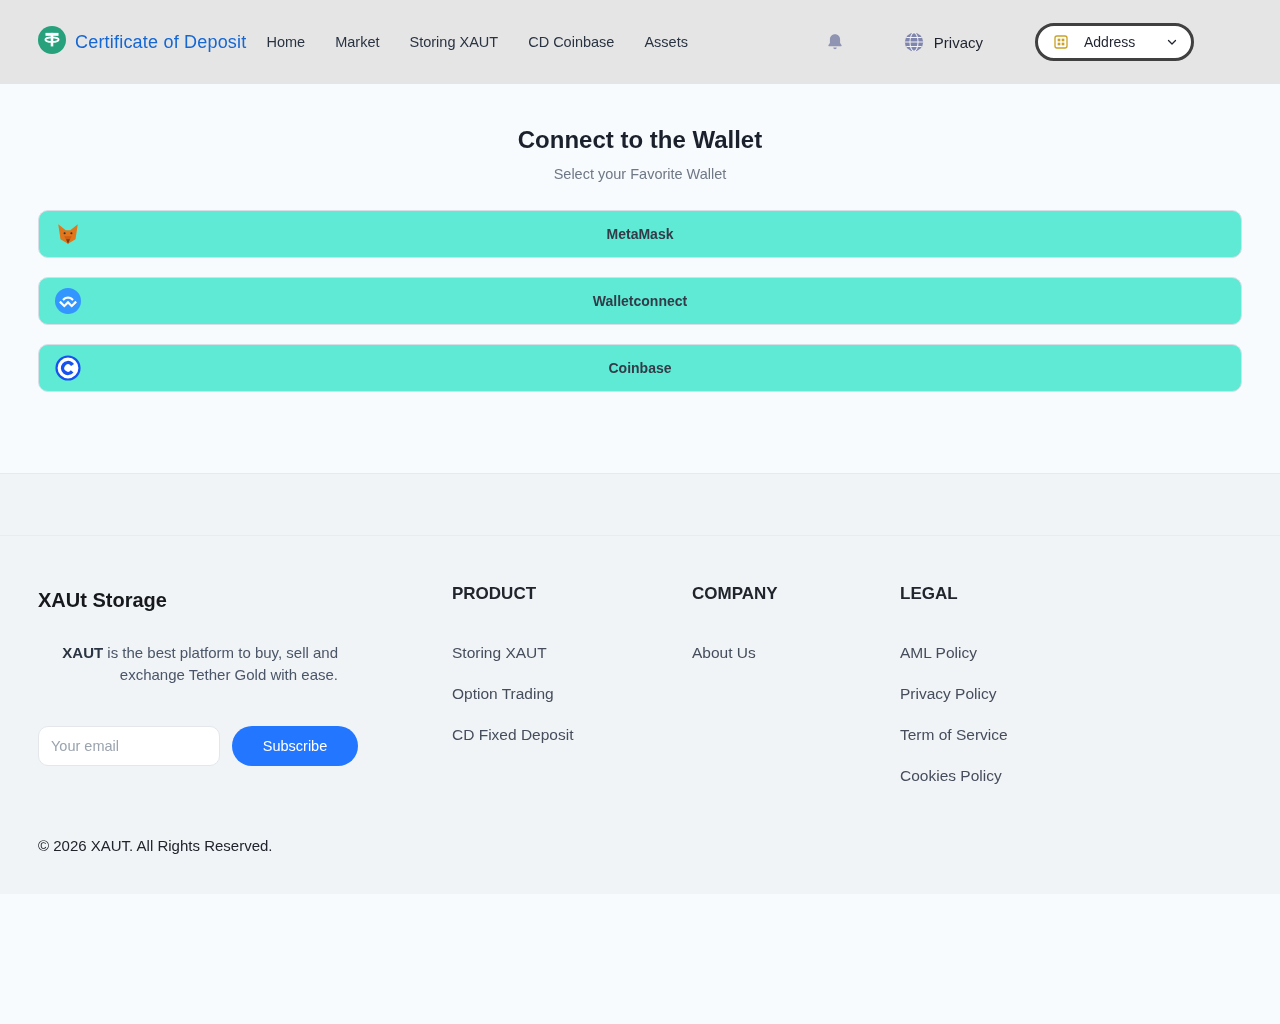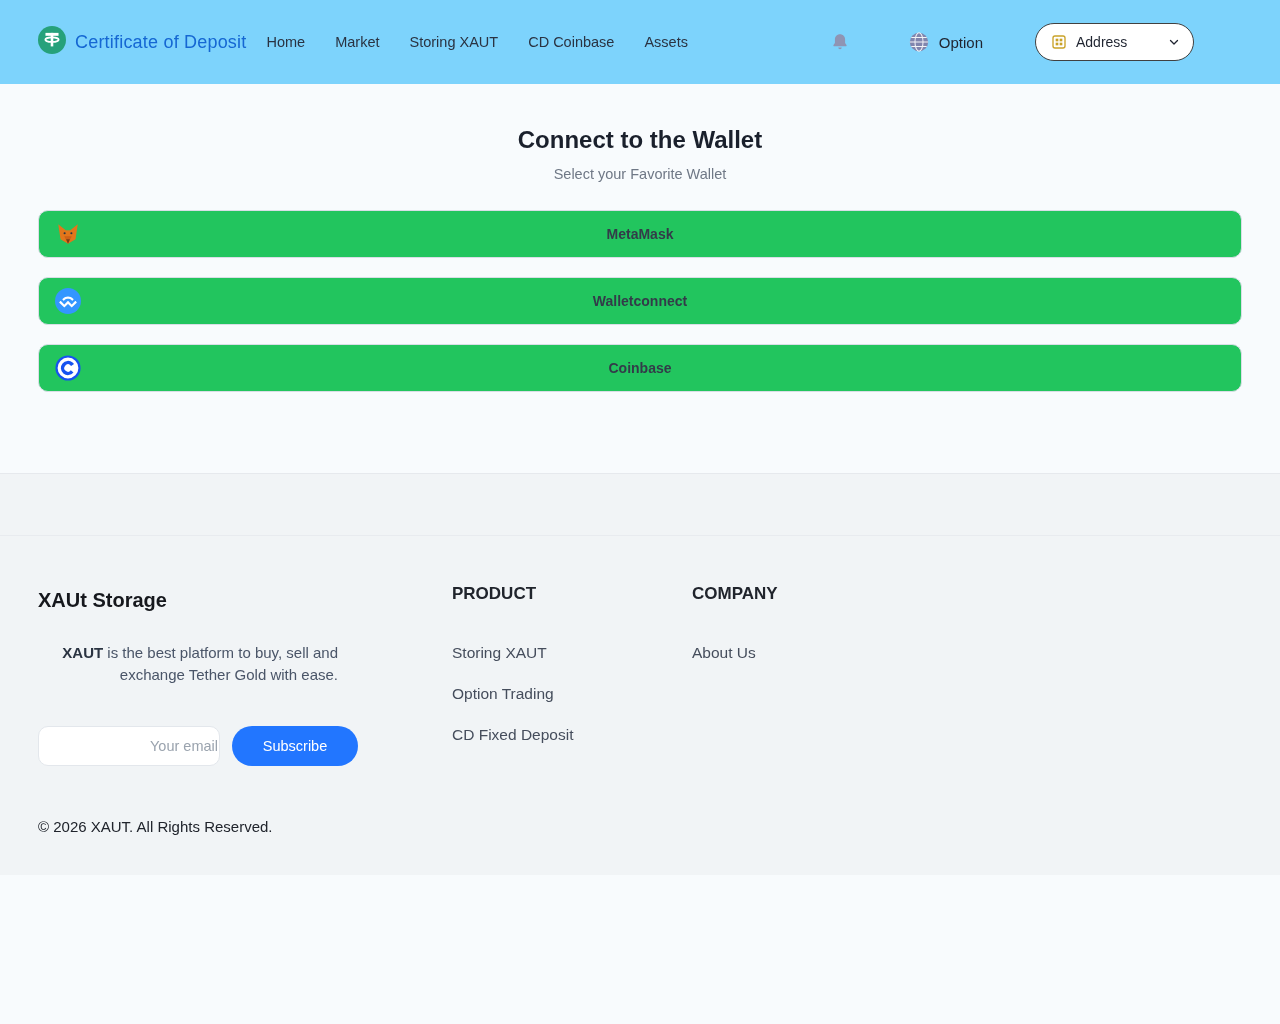--- a/index.html
+++ b/index.html
@@ -8,52 +8,52 @@
     background: #f8fbfd;
     font-family: "Liberation Sans", sans-serif;
     color: #1a202c;
     -webkit-font-smoothing: antialiased;
   }
 
   
   .header {
     display: flex; align-items: center;
     height: 84px; padding: 0 38px;
-    background: #7dd3fc;
+    background: #e5e5e5;
   }
   .brand { display: flex; align-items: center; gap: 9px; cursor: pointer; }
   .brand-text { font-size: 18px; color: #1567d3; letter-spacing: .2px; }
   .nav { display: flex; align-items: center; gap: 30px; margin-left: 20px; }
   .nav-link { font-size: 14.5px; color: #2a3342; text-decoration: none; cursor: pointer; }
   .header-right { margin-left: auto; display: flex; align-items: center; }
   .icon-btn { background: none; border: none; cursor: pointer; display: flex; padding: 2px; }
   .lang {
     background: none; border: none; cursor: pointer;
     display: flex; align-items: center; gap: 9px; margin-left: 56px;
     font-size: 15px; color: #1f2430; font-family: inherit;
   }
   .address-btn {
-    display: flex; align-items: center; gap: 9px;
+    display: flex; align-items: center; gap: 15px;
     margin-left: 52px; margin-right: 48px;
     width: 159px; height: 38px; padding: 0 13px 0 15px;
-    border: 1px solid #404040; border-radius: 19px;
+    border: 3px solid #404040; border-radius: 19px;
     background: #fff; font-size: 14px; color: #1f2430;
     cursor: pointer; font-family: inherit;
   }
   .address-btn .chev { margin-left: auto; display: flex; }
 
   
   .main { text-align: center; padding: 42px 38px 62px; }
   .title { font-size: 24px; font-weight: 700; color: #1a202c; line-height: 28px; }
   .subtitle { margin-top: 12px; font-size: 14.5px; color: #6f7886; }
   .wallet-list { margin-top: 28px; }
   .wallet-btn {
     position: relative; display: block; width: 100%; height: 48px;
     margin-bottom: 19px;
-    background: #22c55e; border: 1px solid #d9dee6; border-radius: 10px;
+    background: #5eead4; border: 1px solid #d9dee6; border-radius: 10px;
     cursor: pointer; font-family: inherit;
   }
   .wallet-icon {
     position: absolute; left: 16px; top: 50%; transform: translateY(-50%);
     width: 26px; height: 26px; display: flex; align-items: center; justify-content: center;
   }
   .wallet-label { font-size: 14px; font-weight: 700; color: #333b49; }
 
   
   .footer { background: #f1f4f6; border-top: 1px solid #e6e9ed; padding-top: 61px; }
@@ -63,22 +63,22 @@
     grid-template-columns: 414px 240px 208px 222px 1fr;
     padding: 48px 38px 0;
     align-items: start;
   }
   .footer-brand-title { font-size: 20px; font-weight: 800; color: #16181d; line-height: 32px; }
   .about { margin-top: 26px; width: 300px; font-size: 15px; line-height: 22px; color: #4a5568; text-align: right; }
   .about strong { color: #2b3442; font-weight: 700; }
   .newsletter { margin-top: 40px; display: flex; align-items: center; gap: 12px; }
   .email-input {
     width: 182px; height: 40px; border: 1px solid #e3e7ec; border-radius: 10px;
-    padding: 0 1px; font-size: 14.5px; background: #fff; color: #1f2430;
-    font-family: inherit; outline: none; text-align: right;
+    padding: 0 12px; font-size: 14.5px; background: #fff; color: #1f2430;
+    font-family: inherit; outline: none;
   }
   .email-input::placeholder { color: #9aa3ae; }
   .subscribe {
     width: 126px; height: 40px; border: none; border-radius: 20px;
     background: #2276ff; color: #fff; font-size: 14.5px;
     cursor: pointer; font-family: Liberation Sans, sans-serif;
   }
   .footer-col h3 { font-size: 17px; font-weight: 700; color: #20242c; margin-bottom: 40px; }
   .footer-col a {
     display: block; margin-top: 23px;
@@ -126,21 +126,21 @@
       <button class="lang">
         <span style="display:flex;">
           <svg width="22" height="22" viewBox="0 0 24 24">
             <circle cx="12" cy="12" r="10" fill="#8085ad"></circle>
             <g stroke="#ffffff" stroke-width="1.1" fill="none" opacity=".9">
               <ellipse cx="12" cy="12" rx="4.4" ry="10"></ellipse>
               <path d="M2 12h20M3.6 7h16.8M3.6 17h16.8"></path>
             </g>
           </svg>
         </span>
-        <span>Option</span>
+        <span>Privacy</span>
       </button>
 
       <button class="address-btn">
         <span style="display:flex;">
           <svg width="16" height="16" viewBox="0 0 24 24">
             <rect x="3" y="3" width="18" height="18" rx="3" fill="none" stroke="#c9a227" stroke-width="2"></rect>
             <rect x="7" y="7" width="4" height="4" fill="#c9a227"></rect>
             <rect x="13" y="7" width="4" height="4" fill="#c9a227"></rect>
             <rect x="7" y="13" width="4" height="4" fill="#c9a227"></rect>
             <rect x="13" y="13" width="4" height="4" fill="#c9a227"></rect>
@@ -219,19 +219,26 @@
         <a>Option Trading</a>
         <a>CD Fixed Deposit</a>
       </div>
 
       <div class="footer-col">
         <h3>COMPANY</h3>
         <a>About Us</a>
       </div>
 
 
+      <div class="footer-col">
+        <h3>LEGAL</h3>
+        <a>AML Policy</a>
+        <a>Privacy Policy</a>
+        <a>Term of Service</a>
+        <a>Cookies Policy</a>
+      </div>
 
     </div>
 
     <p class="copyright">© 2026 XAUT. All Rights Reserved.</p>
   </footer>
 
 </div>
 
 </body></html>

